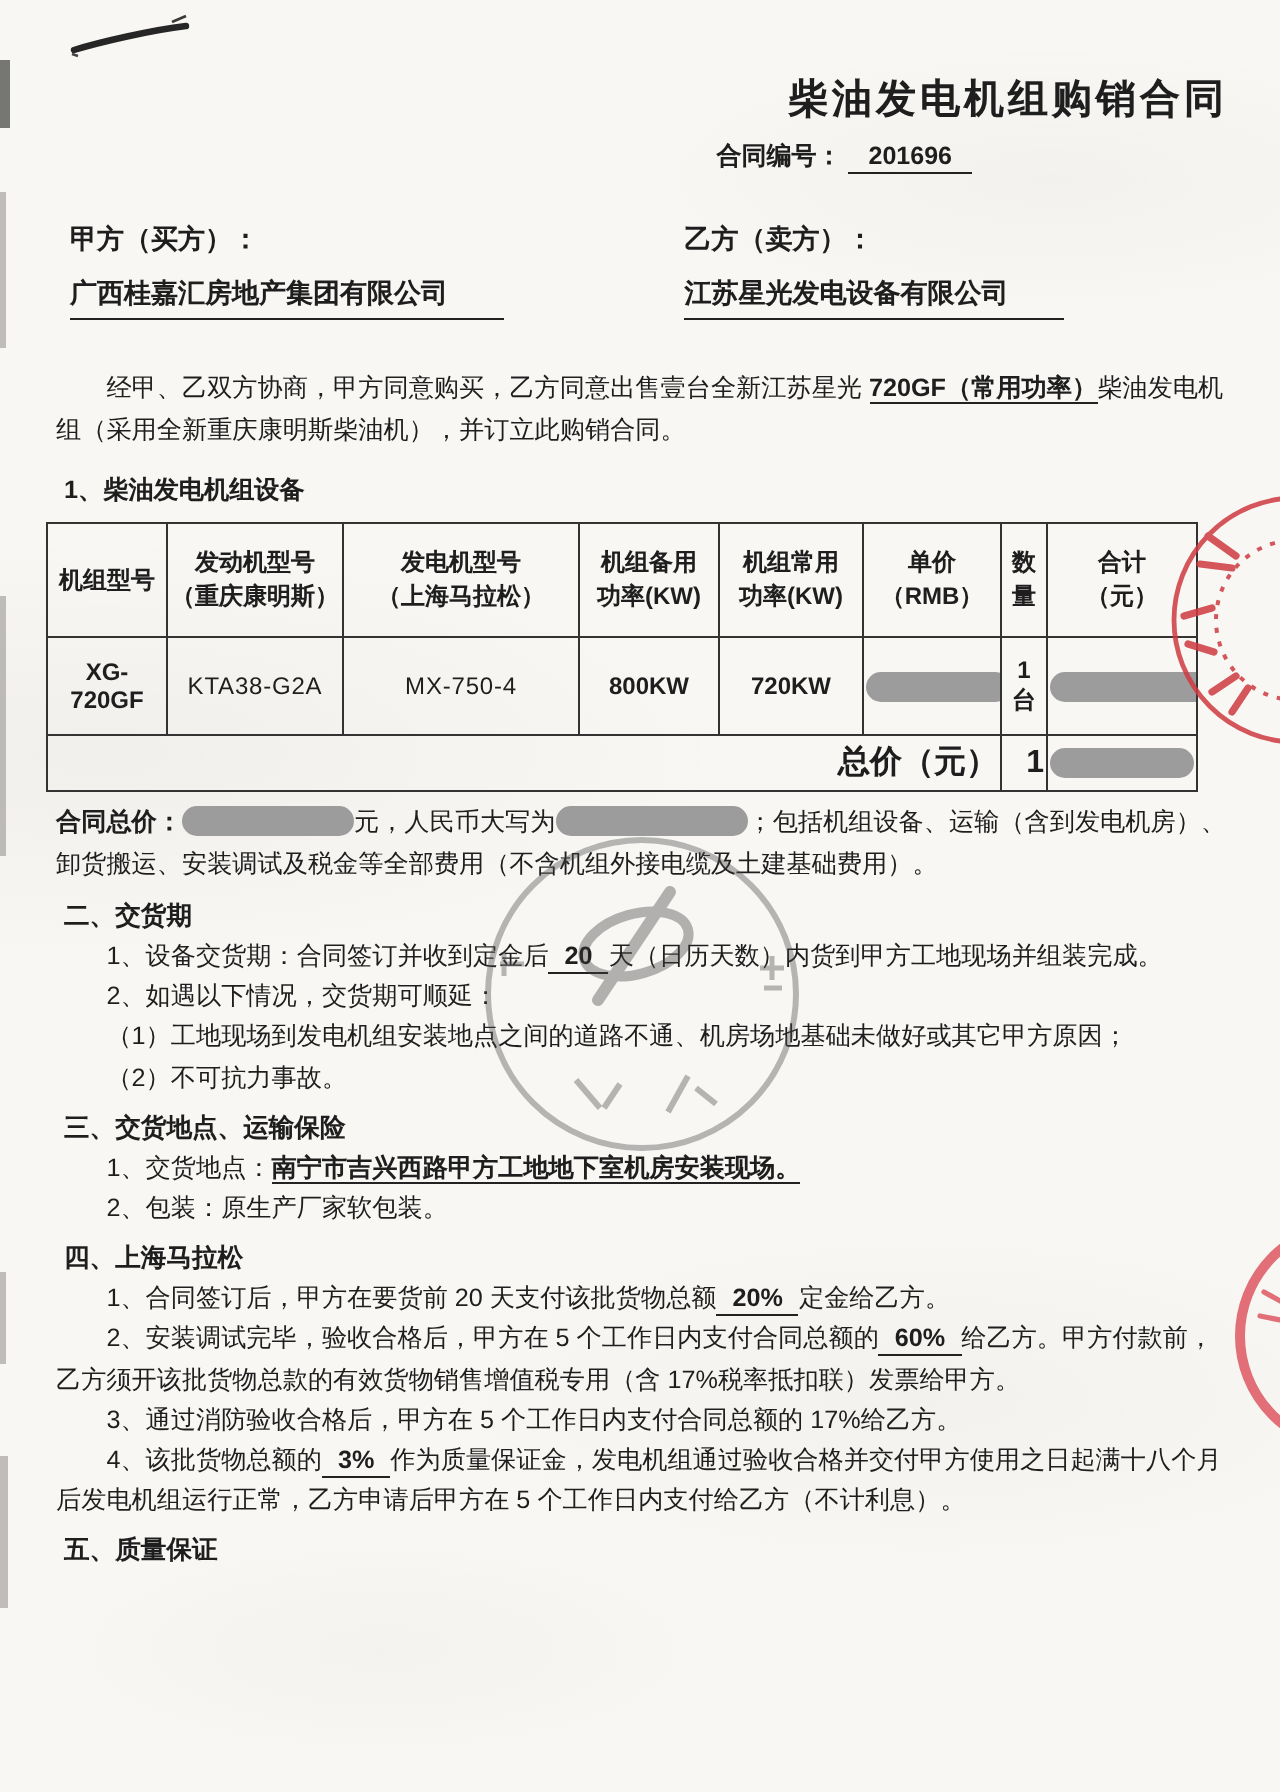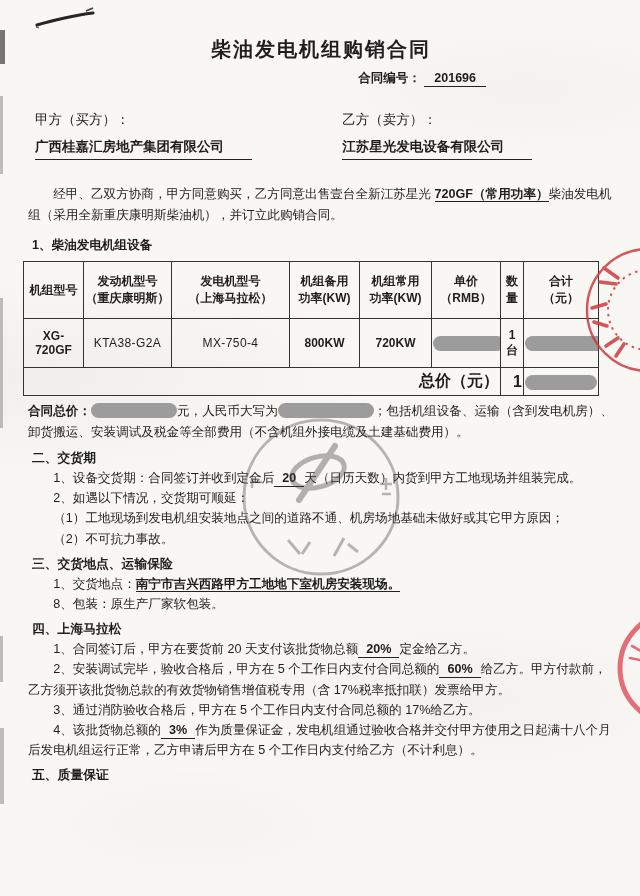--- a/index.html
+++ b/index.html
@@ -14,31 +14,31 @@
     background:#f8f7f4;
     background-image:
       radial-gradient(ellipse 220px 70px at 82% 10%, rgba(0,0,0,0.025), transparent),
       radial-gradient(ellipse 320px 110px at 8% 42%, rgba(0,0,0,0.03), transparent),
       radial-gradient(ellipse 260px 90px at 72% 78%, rgba(0,0,0,0.022), transparent),
       radial-gradient(ellipse 180px 60px at 30% 92%, rgba(0,0,0,0.02), transparent);
     box-sizing:border-box;
     padding:36px 26px 0 28px;
   }
   .title{
-    text-align:center;font-size:20px;font-weight:bold;letter-spacing:2px;
+    text-align:right;font-size:20px;font-weight:bold;letter-spacing:2px;
   }
   .contract-no{
     text-align:right;padding-right:128px;font-size:12.5px;margin-top:7px;font-weight:bold;
   }
   .ul{border-bottom:1.6px solid #222;}
   .pad-ul{padding:0 10px 1px 10px;}
   .bold{font-weight:bold;}
   .parties{display:flex;justify-content:space-between;margin-top:24px;padding:0 10px 0 7px;}
   .party{width:46%;}
-  .party-label{font-size:13.5px;font-weight:normal;}
+  .party-label{font-size:13.5px;font-weight:bold;}
   .party-name{
     font-size:13.5px;font-weight:bold;margin-top:9px;
     border-bottom:1.6px solid #222;padding:0 28px 3px 0;display:inline-block;
   }
   .para{font-size:12.6px;line-height:21px;margin:0;}
   .indent{text-indent:2em;}
   .intro{margin-top:24px;}
   .sec-heading{font-size:12.8px;font-weight:bold;margin-top:5px;line-height:20px;padding-left:4px;}
   .sub-heading{font-size:12.6px;font-weight:bold;margin-top:9px;line-height:20px;padding-left:4px;}
   table.spec{
@@ -207,21 +207,21 @@
 
 
   <div class="sec-heading">二、交货期</div>
   <p class="item"><span>1、设备交货期：合同签订并收到定金后</span><span class="ul usp bold">20</span><span>天（日历天数）内货到甲方工地现场并组装完成。</span></p>
   <p class="item">2、如遇以下情况，交货期可顺延：</p>
   <p class="item">（1）工地现场到发电机组安装地点之间的道路不通、机房场地基础未做好或其它甲方原因；</p>
   <p class="item">（2）不可抗力事故。</p>
 
   <div class="sec-heading">三、交货地点、运输保险</div>
   <p class="item"><span>1、交货地点：</span><span class="ul bold">南宁市吉兴西路甲方工地地下室机房安装现场。</span></p>
-  <p class="item">8、包装：原生产厂家软包装。</p>
+  <p class="item">2、包装：原生产厂家软包装。</p>
 
   <div class="sec-heading">四、上海马拉松</div>
   <p class="item"><span>1、合同签订后，甲方在要货前 20 天支付该批货物总额</span><span class="ul usp bold">20%</span><span>定金给乙方。</span></p>
   <p class="item"><span>2、安装调试完毕，验收合格后，甲方在 5 个工作日内支付合同总额的</span><span class="ul usp bold">60%</span><span>给乙方。甲方付款前，乙方须开该批货物总款的有效货物销售增值税专用（含 17%税率抵扣联）发票给甲方。</span></p>
   <p class="item">3、通过消防验收合格后，甲方在 5 个工作日内支付合同总额的 17%给乙方。</p>
   <p class="item"><span>4、该批货物总额的</span><span class="ul usp bold">3%</span><span>作为质量保证金，发电机组通过验收合格并交付甲方使用之日起满十八个月后发电机组运行正常，乙方申请后甲方在 5 个工作日内支付给乙方（不计利息）。</span></p>
 
   <div class="sec-heading">五、质量保证</div>
 
 </div>

